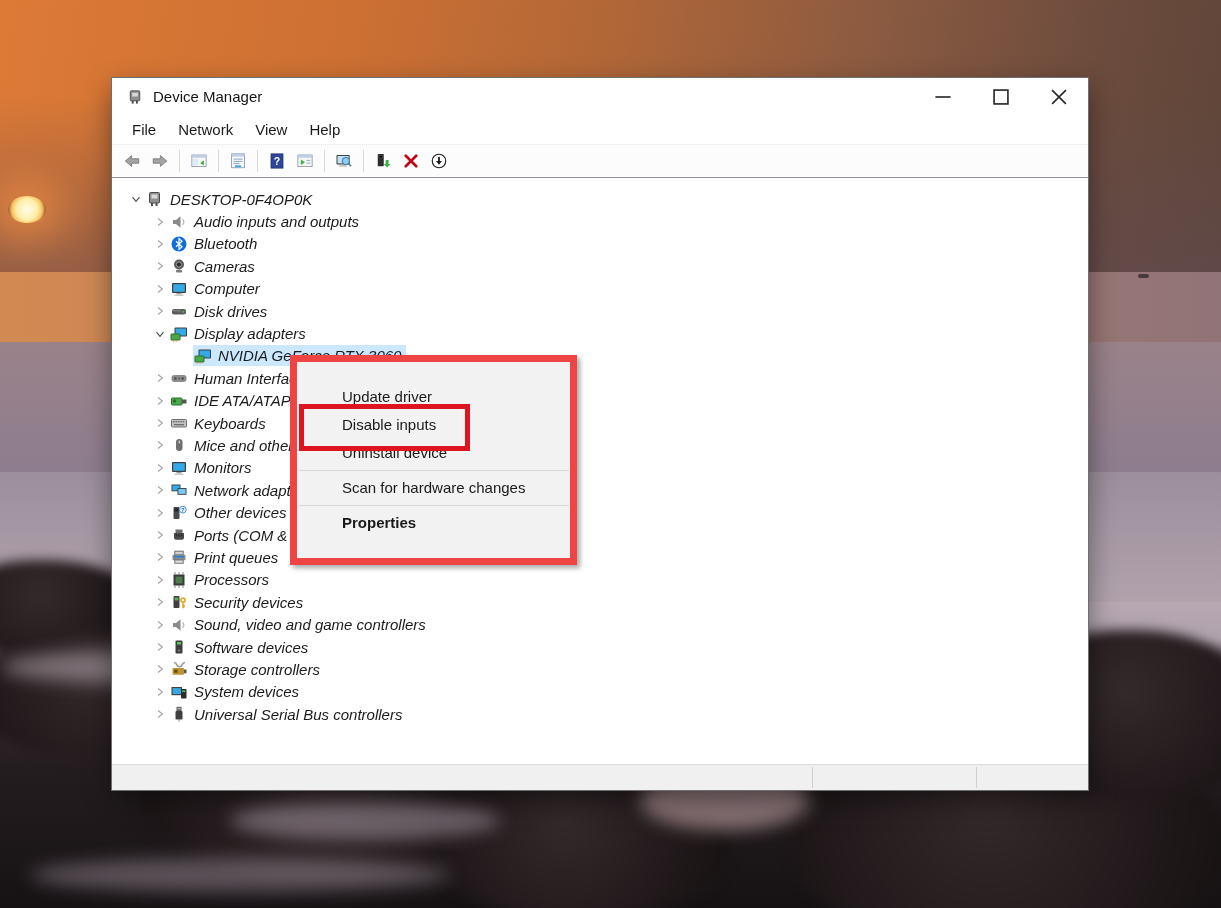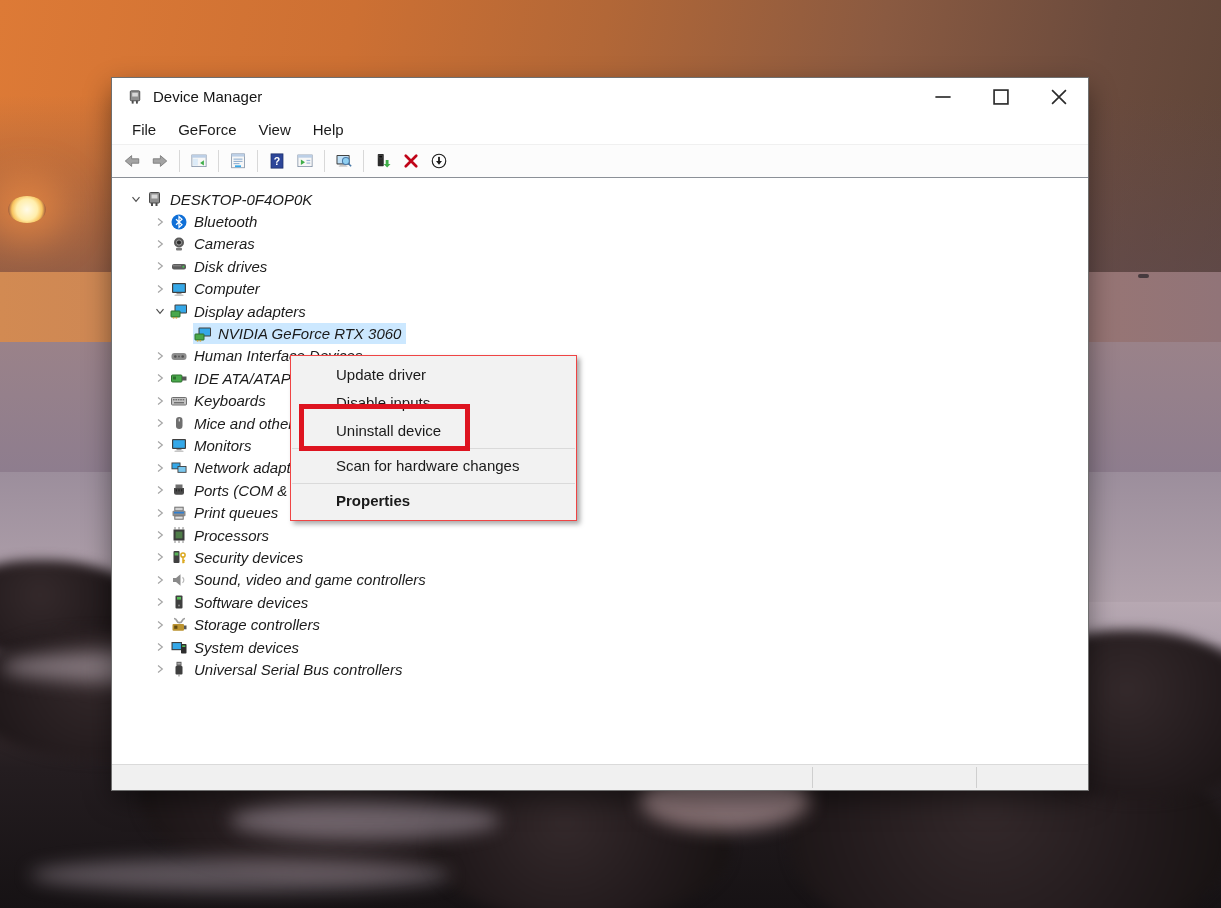--- a/index.html
+++ b/index.html
@@ -54,21 +54,21 @@
   .chev{width:19px;height:18px;flex:none;display:flex;align-items:center;justify-content:center;}
   .chev svg{width:14px;height:14px;display:block;}
   .icn{flex:none;display:flex;}
   .icn svg{width:18px;height:18px;display:block;}
   .rowc{display:flex;align-items:center;gap:6px;padding:1.5px 5px 1.5px 1px;}
   .rowc.sel{background:#cce8ff;}
   .statusbar{height:25px;flex:none;background:#f0f0f0;border-top:1px solid #dadada;position:relative;}
   .sb-divider{position:absolute;top:2px;bottom:2px;width:1px;background:#cfcfcf;}
   
   .context-menu{position:absolute;left:290px;top:355px;width:287px;z-index:10;background:#f2f2f2;
-    border:1px solid #ef4444;box-shadow:3px 3px 5px rgba(0,0,0,.35);padding:5px 0;box-sizing:border-box;}
+    border:7px solid #ef4444;box-shadow:3px 3px 5px rgba(0,0,0,.35);padding:21px 0;box-sizing:border-box;}
   .cm-item{height:28px;line-height:28px;padding-left:45px;font-size:15px;color:#1a1a1a;}
   .cm-item.bold{font-weight:bold;}
   .cm-sep{height:1px;background:#dadada;margin:3px 1px;}
   
   .annotation-box{position:absolute;left:299px;top:404px;width:171px;height:47px;
     border:5px solid #de1420;box-sizing:border-box;z-index:12;}
 </style>
 </head>
 <body>
 
@@ -125,21 +125,21 @@
           <span class="icn">
             <svg viewBox="0 0 13 13">
               <path d="M1.5 1.5l10 10M11.5 1.5l-10 10" stroke="#2b2b2b" stroke-width="1.2"></path>
             </svg>
           </span>
         </div>
       </div>
   </div>
   <div class="menubar">
       <div class="menu-item">File</div>
-      <div class="menu-item">GeForce</div>
+      <div class="menu-item">Network</div>
       <div class="menu-item">View</div>
       <div class="menu-item">Help</div>
     </div>
   <div class="toolbar">
       <button class="tb-btn">
         <span class="icn">
           <svg viewBox="0 0 24 24">
             <path d="M3 12l8.5-7.2v4.2H21v6h-9.5v4.2z" fill="#a3a3a3" stroke="#6d6d6d"></path>
           </svg>
         </span>
@@ -260,20 +260,37 @@
       <div class="tree-row">
         <span class="indent" style="width: 38px;"></span>
         <span class="chev">
           <svg viewBox="0 0 18 18">
             <path d="M6.5 4.5l5.5 4.5-5.5 4.5" fill="none" stroke="#a4a4a4" stroke-width="1.5"></path>
           </svg>
         </span>
         <span class="rowc">
           <span class="icn">
             <svg viewBox="0 0 18 18">
+              <path d="M3 7h3l4.5-3.8v11.6L6 11H3z" fill="#8a8a8a"></path>
+              <path d="M12.5 6.2c1.8 1.7 1.8 4 0 5.7" stroke="#b9b9b9" stroke-width="1.2" fill="none"></path>
+            </svg>
+          </span>
+          <span>Audio inputs and outputs</span>
+        </span>
+      </div>
+      <div class="tree-row">
+        <span class="indent" style="width: 38px;"></span>
+        <span class="chev">
+          <svg viewBox="0 0 18 18">
+            <path d="M6.5 4.5l5.5 4.5-5.5 4.5" fill="none" stroke="#a4a4a4" stroke-width="1.5"></path>
+          </svg>
+        </span>
+        <span class="rowc">
+          <span class="icn">
+            <svg viewBox="0 0 18 18">
               <rect x="1.5" y="1.5" width="15" height="15" rx="7.5" fill="#0f6fd7"></rect>
               <path d="M6 6.2l6 5.6-3 2.6V3.6l3 2.6-6 5.6" stroke="#fff" stroke-width="1.2" fill="none"></path>
             </svg>
           </span>
           <span>Bluetooth</span>
         </span>
       </div>
       <div class="tree-row">
         <span class="indent" style="width: 38px;"></span>
         <span class="chev">
@@ -283,57 +300,57 @@
         </span>
         <span class="rowc">
           <span class="icn">
             <svg viewBox="0 0 18 18">
               <circle cx="9" cy="7.5" r="5" fill="#5a5a5a"></circle>
               <circle cx="9" cy="7.5" r="2.6" fill="#2d2d2d" stroke="#9f9f9f"></circle>
               <rect x="6" y="12.8" width="6" height="2.6" rx="1" fill="#7b7b7b"></rect>
             </svg>
           </span>
           <span>Cameras</span>
-        </span>
-      </div>
-      <div class="tree-row">
-        <span class="indent" style="width: 38px;"></span>
-        <span class="chev">
-          <svg viewBox="0 0 18 18">
-            <path d="M6.5 4.5l5.5 4.5-5.5 4.5" fill="none" stroke="#a4a4a4" stroke-width="1.5"></path>
-          </svg>
-        </span>
-        <span class="rowc">
-          <span class="icn">
-            <svg viewBox="0 0 18 18">
-              <rect x="2" y="7" width="14" height="5.5" rx="2" fill="#5d5d5d"></rect>
-              <rect x="3" y="8" width="8" height="1.4" fill="#7e7e7e"></rect>
-              <circle cx="13.4" cy="9.8" r="1" fill="#47c64e"></circle>
-            </svg>
-          </span>
-          <span>Disk drives</span>
         </span>
       </div>
       <div class="tree-row">
         <span class="indent" style="width: 38px;"></span>
         <span class="chev">
           <svg viewBox="0 0 18 18">
             <path d="M6.5 4.5l5.5 4.5-5.5 4.5" fill="none" stroke="#a4a4a4" stroke-width="1.5"></path>
           </svg>
         </span>
         <span class="rowc">
           <span class="icn">
             <svg viewBox="0 0 18 18">
               <rect x="2" y="3" width="14" height="10" rx="1" fill="#3f3f3f"></rect>
               <rect x="3.2" y="4.2" width="11.6" height="7.6" fill="#35a8e8"></rect>
               <rect x="6.5" y="13" width="5" height="1.4" fill="#9a9a9a"></rect>
               <rect x="4.5" y="14.4" width="9" height="1.6" rx=".6" fill="#c6c6c6"></rect>
             </svg>
           </span>
           <span>Computer</span>
+        </span>
+      </div>
+      <div class="tree-row">
+        <span class="indent" style="width: 38px;"></span>
+        <span class="chev">
+          <svg viewBox="0 0 18 18">
+            <path d="M6.5 4.5l5.5 4.5-5.5 4.5" fill="none" stroke="#a4a4a4" stroke-width="1.5"></path>
+          </svg>
+        </span>
+        <span class="rowc">
+          <span class="icn">
+            <svg viewBox="0 0 18 18">
+              <rect x="2" y="7" width="14" height="5.5" rx="2" fill="#5d5d5d"></rect>
+              <rect x="3" y="8" width="8" height="1.4" fill="#7e7e7e"></rect>
+              <circle cx="13.4" cy="9.8" r="1" fill="#47c64e"></circle>
+            </svg>
+          </span>
+          <span>Disk drives</span>
         </span>
       </div>
       <div class="tree-row">
         <span class="indent" style="width: 38px;"></span>
         <span class="chev">
           <svg viewBox="0 0 18 18">
             <path d="M4.5 6.5l4.5 5.5 4.5-5.5" fill="none" stroke="#4e4e4e" stroke-width="1.5"></path>
           </svg>
         </span>
         <span class="rowc">
@@ -472,20 +489,39 @@
         <span class="rowc">
           <span class="icn">
             <svg viewBox="0 0 18 18">
               <rect x="1.5" y="3.5" width="9" height="6.8" fill="#3f3f3f"></rect>
               <rect x="2.4" y="4.4" width="7.2" height="5" fill="#35a8e8"></rect>
               <rect x="7.5" y="7" width="9" height="6.8" fill="#3f3f3f"></rect>
               <rect x="8.4" y="7.9" width="7.2" height="5" fill="#79c7ee"></rect>
             </svg>
           </span>
           <span>Network adapters</span>
+        </span>
+      </div>
+      <div class="tree-row">
+        <span class="indent" style="width: 38px;"></span>
+        <span class="chev">
+          <svg viewBox="0 0 18 18">
+            <path d="M6.5 4.5l5.5 4.5-5.5 4.5" fill="none" stroke="#a4a4a4" stroke-width="1.5"></path>
+          </svg>
+        </span>
+        <span class="rowc">
+          <span class="icn">
+            <svg viewBox="0 0 18 18">
+              <rect x="3.5" y="3" width="6" height="12" rx="1" fill="#4a4a4a"></rect>
+              <rect x="4.6" y="4.5" width="3.8" height="3" fill="#262626"></rect>
+              <circle cx="12.8" cy="5.6" r="3.4" fill="#eaf2fc" stroke="#4a90d9"></circle>
+              <text x="12.8" y="7.6" font-size="5.6" font-weight="bold" text-anchor="middle" fill="#2a6fc0" font-family="Liberation Sans, sans-serif">?</text>
+            </svg>
+          </span>
+          <span>Other devices</span>
         </span>
       </div>
       <div class="tree-row">
         <span class="indent" style="width: 38px;"></span>
         <span class="chev">
           <svg viewBox="0 0 18 18">
             <path d="M6.5 4.5l5.5 4.5-5.5 4.5" fill="none" stroke="#a4a4a4" stroke-width="1.5"></path>
           </svg>
         </span>
         <span class="rowc">

